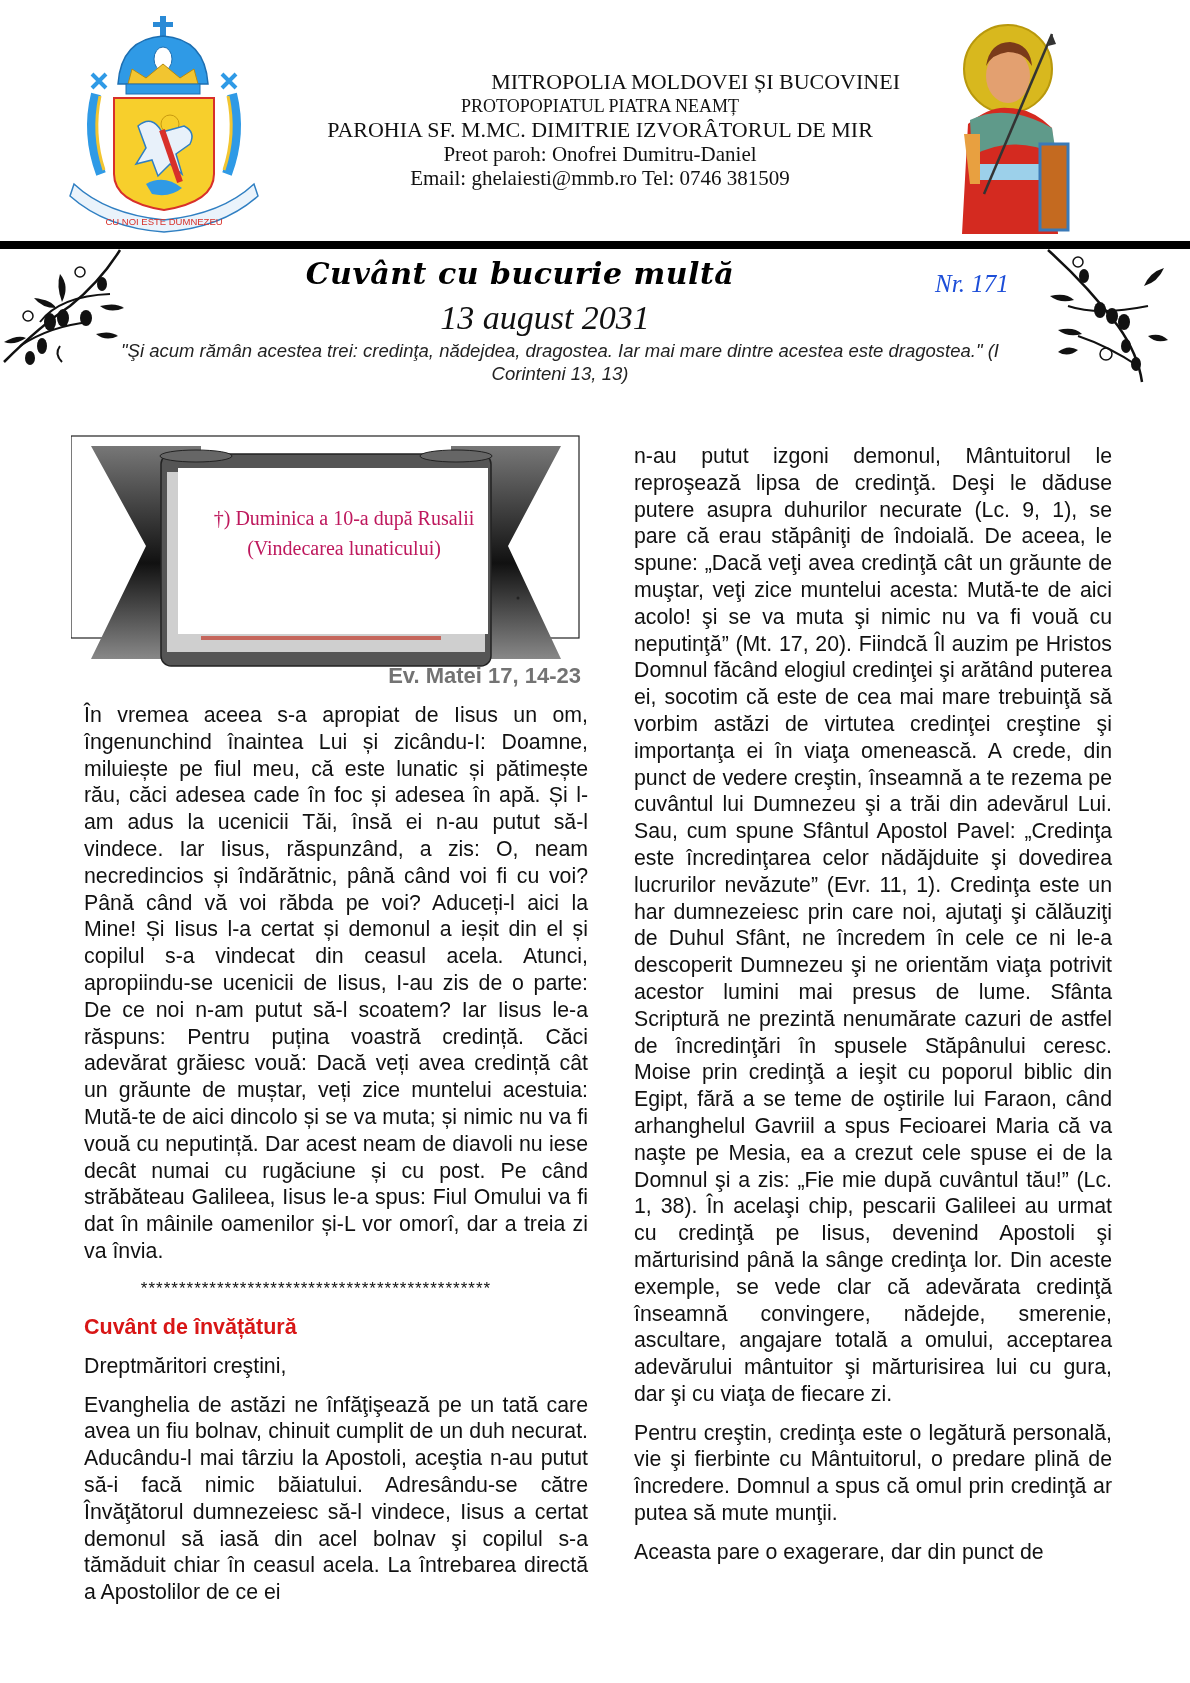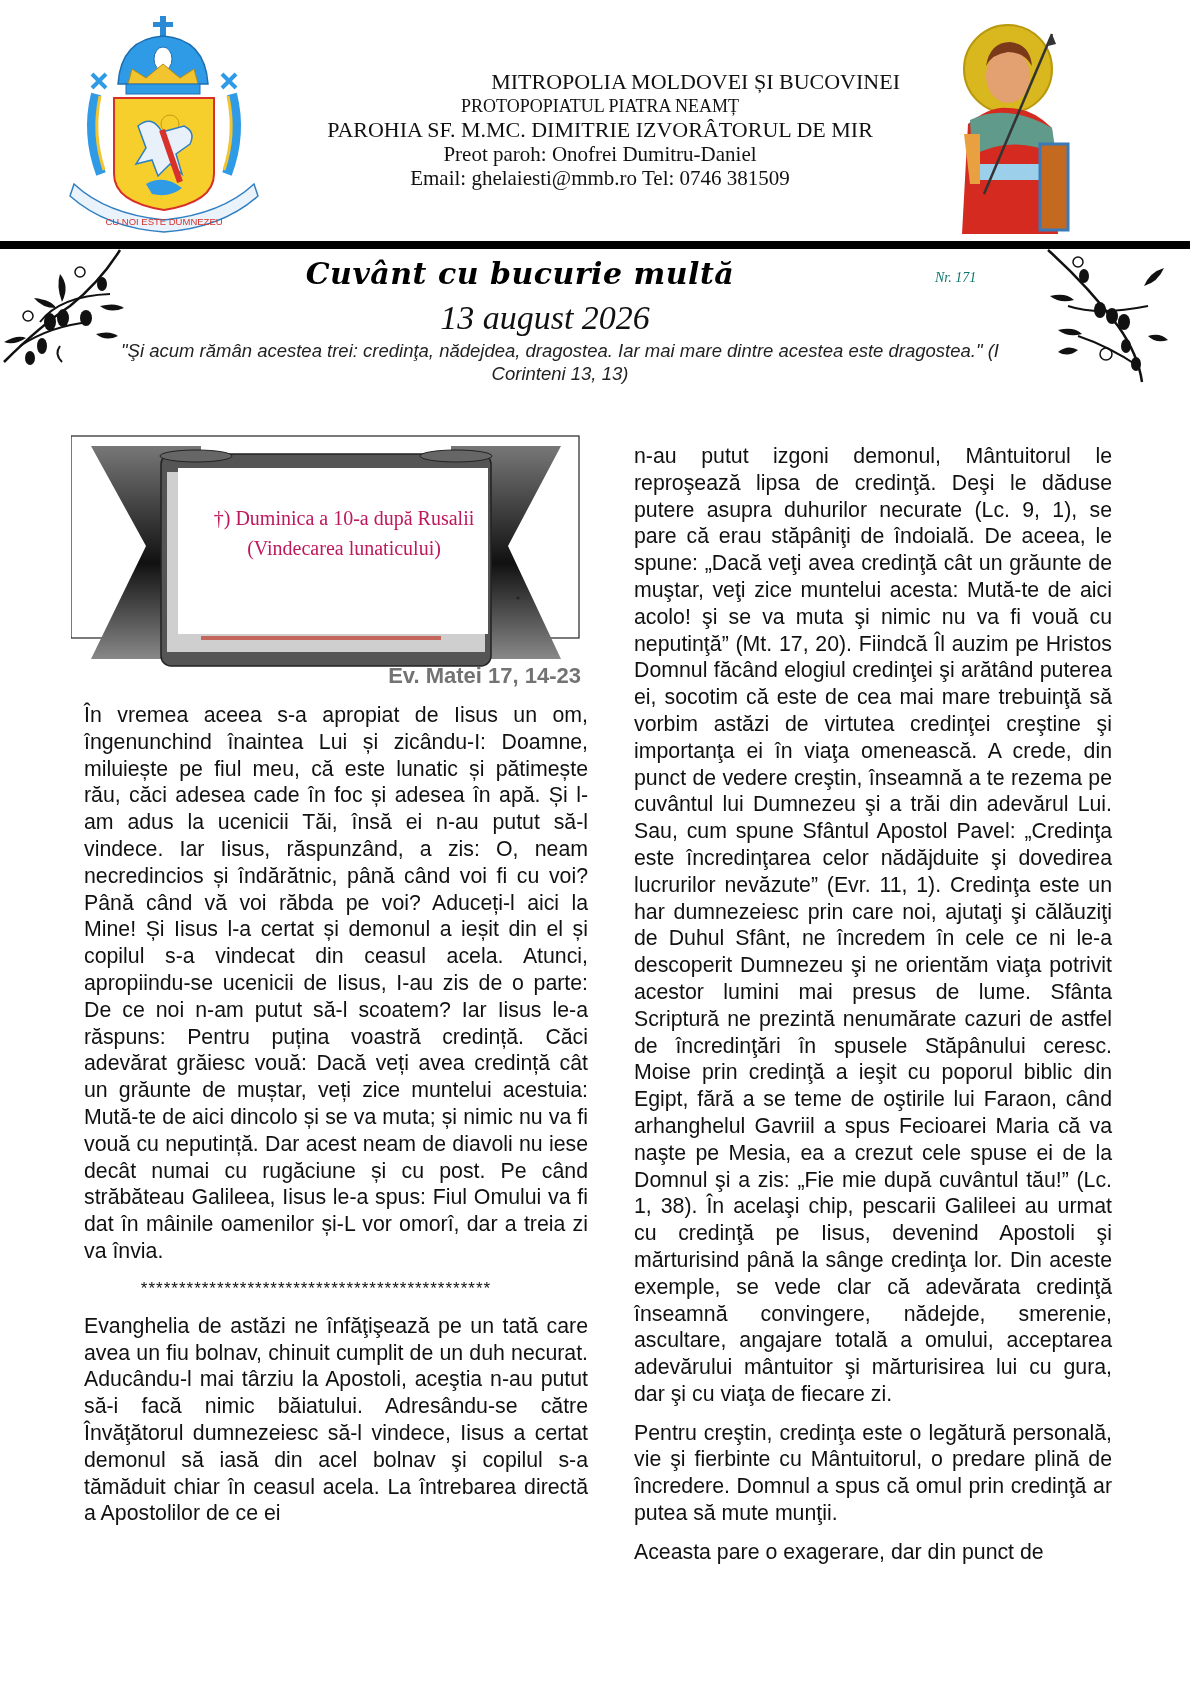--- a/index.html
+++ b/index.html
@@ -16,21 +16,21 @@
   .hdr-l4, .hdr-l5, .hdr-l6, .hdr-l7 { font-size: 21px; }
   .hdr-l7 { text-align: left; padding-left: 67px; }
   .icon-saint { left: 940px; top: 24px; width: 150px; height: 210px; }
 
   .rule { left: 0; top: 241px; width: 1190px; height: 8px; background: #000; }
 
   .olive-left { left: 0; top: 246px; width: 135px; height: 120px; }
   .olive-right { left: 1038px; top: 246px; width: 135px; height: 140px; }
 
   .title { left: 180px; top: 246px; width: 680px; text-align: center; font-family: "DejaVu Serif", serif; font-weight: bold; font-style: italic; font-size: 30px; line-height: 56px; color: #000000; letter-spacing: 0.5px; }
-  .issue { left: 935px; top: 270px; font-family: "Liberation Serif", serif; font-style: italic; font-size: 14px; color: #0f766e; }
+  .issue { left: 935px; top: 270px; font-family: "Liberation Serif", serif; font-style: italic; font-size: 25px; color: #1d4ed8; }
   .date { left: 360px; top: 298px; width: 370px; text-align: center; font-family: "Liberation Serif", serif; font-style: italic; font-size: 34px; line-height: 40px; color: #111; }
   .motto { left: 110px; top: 339px; width: 900px; text-align: center; font-family: "Liberation Sans", sans-serif; font-style: italic; font-size: 18.5px; line-height: 23px; color: #222; }
 
   
   .banner { left: 71px; top: 434px; width: 510px; height: 240px; }
   .banner-text { left: 185px; top: 503px; width: 318px; text-align: center; font-family: Liberation Serif, serif; font-size: 20px; line-height: 30px; color: #be185d; }
   .gospel-ref { left: 71px; top: 662px; width: 510px; text-align: right; font-weight: bold; font-size: 22px; line-height: 28px; color: #737373; }
 
   
   .col { font-family: "Liberation Sans", sans-serif; font-size: 21.3px; line-height: 26.8px; text-align: justify; color: #111; }
@@ -129,21 +129,21 @@
   <path d="M20 84 Q36 80 44 88 Q30 92 20 84 Z" fill="#111"></path>
   <path d="M106 40 Q112 26 126 22 Q120 36 106 40 Z" fill="#111"></path>
   <path d="M110 90 Q122 86 130 94 Q118 98 110 90 Z" fill="#111"></path>
   <path d="M20 106 Q30 98 40 104 Q30 112 20 106 Z" fill="#111"></path>
   <circle cx="40" cy="16" r="5" fill="none" stroke="#111" stroke-width="1.5"></circle>
   <circle cx="68" cy="108" r="6" fill="none" stroke="#111" stroke-width="1.5"></circle>
 </svg>
 
 <div class="abs title">Cuvânt cu bucurie multă</div>
 <div class="abs issue">Nr. 171</div>
-<div class="abs date">13 august 2026</div>
+<div class="abs date">13 august 2031</div>
 <div class="abs motto">"Şi acum rămân acestea trei: credinţa, nădejdea, dragostea. Iar mai mare dintre acestea este dragostea."     (I Corinteni 13, 13)</div>
 
 <svg class="abs banner" viewBox="0 0 510 240">
   <defs>
     <linearGradient id="gL" x1="0" y1="0" x2="0" y2="1">
       <stop offset="0" stop-color="#777"></stop>
       <stop offset="0.55" stop-color="#111"></stop>
       <stop offset="1" stop-color="#888"></stop>
     </linearGradient>
   </defs>
@@ -157,20 +157,22 @@
   <rect x="107" y="34" width="310" height="166" fill="#ffffff"></rect>
   <rect x="130" y="202" width="240" height="4" fill="#c0392b" opacity="0.7"></rect>
   <circle cx="447" cy="164" r="1.5" fill="#222"></circle>
 </svg>
 <div class="abs banner-text">†) Duminica a 10-a după Rusalii (Vindecarea lunaticului)</div>
 <div class="abs gospel-ref">Ev. Matei 17, 14-23</div>
 
 <div class="abs col col-left">
   <p>În vremea aceea s-a apropiat de Iisus un om, îngenunchind înaintea Lui și zicându-I: Doamne, miluiește pe fiul meu, că este lunatic și pătimește rău, căci adesea cade în foc și adesea în apă. Și l-am adus la ucenicii Tăi, însă ei n-au putut să-l vindece. Iar Iisus, răspunzând, a zis: O, neam necredincios și îndărătnic, până când voi fi cu voi? Până când vă voi răbda pe voi? Aduceți-l aici la Mine! Și Iisus l-a certat și demonul a ieșit din el și copilul s-a vindecat din ceasul acela. Atunci, apropiindu-se ucenicii de Iisus, I-au zis de o parte: De ce noi n-am putut să-l scoatem? Iar Iisus le-a răspuns: Pentru puțina voastră credință. Căci adevărat grăiesc vouă: Dacă veți avea credință cât un grăunte de muștar, veți zice muntelui acestuia: Mută-te de aici dincolo și se va muta; și nimic nu va fi vouă cu neputință. Dar acest neam de diavoli nu iese decât numai cu rugăciune și cu post. Pe când străbăteau Galileea, Iisus le-a spus: Fiul Omului va fi dat în mâinile oamenilor și-L vor omorî, dar a treia zi va învia.</p>
   <p class="stars">**********************************************</p>
+  <p class="section-title">Cuvânt de învățătură</p>
+  <p class="last">Dreptmăritori creştini,</p>
   <p>Evanghelia de astăzi ne înfăţişează pe un tată care avea un fiu bolnav, chinuit cumplit de un duh necurat. Aducându-l mai târziu la Apostoli, aceştia n-au putut să-i facă nimic băiatului. Adresându-se către Învăţătorul dumnezeiesc să-l vindece, Iisus a certat demonul să iasă din acel bolnav şi copilul s-a tămăduit chiar în ceasul acela. La întrebarea directă a Apostolilor de ce ei</p>
 </div>
 
 <div class="abs col col-right">
   <p>n-au putut izgoni demonul, Mântuitorul le reproşează lipsa de credinţă. Deşi le dăduse putere asupra duhurilor necurate (Lc. 9, 1), se pare că erau stăpâniţi de îndoială. De aceea, le spune: „Dacă veţi avea credinţă cât un grăunte de muştar, veţi zice muntelui acesta: Mută-te de aici acolo! şi se va muta şi nimic nu va fi vouă cu neputinţă” (Mt. 17, 20). Fiindcă Îl auzim pe Hristos Domnul făcând elogiul credinţei şi arătând puterea ei, socotim că este de cea mai mare trebuinţă să vorbim astăzi de virtutea credinţei creştine şi importanţa ei în viaţa omenească. A crede, din punct de vedere creştin, înseamnă a te rezema pe cuvântul lui Dumnezeu şi a trăi din adevărul Lui. Sau, cum spune Sfântul Apostol Pavel: „Credinţa este încredinţarea celor nădăjduite şi dovedirea lucrurilor nevăzute” (Evr. 11, 1). Credinţa este un har dumnezeiesc prin care noi, ajutaţi şi călăuziţi de Duhul Sfânt, ne încredem în cele ce ni le-a descoperit Dumnezeu şi ne orientăm viaţa potrivit acestor lumini mai presus de lume. Sfânta Scriptură ne prezintă nenumărate cazuri de astfel de încredinţări în spusele Stăpânului ceresc. Moise prin credinţă a ieşit cu poporul biblic din Egipt, fără a se teme de oştirile lui Faraon, când arhanghelul Gavriil a spus Fecioarei Maria că va naşte pe Mesia, ea a crezut cele spuse ei de la Domnul şi a zis: „Fie mie după cuvântul tău!” (Lc. 1, 38). În acelaşi chip, pescarii Galileei au urmat cu credinţă pe Iisus, devenind Apostoli şi mărturisind până la sânge credinţa lor. Din aceste exemple, se vede clar că adevărata credinţă înseamnă convingere, nădejde, smerenie, ascultare, angajare totală a omului, acceptarea adevărului mântuitor şi mărturisirea lui cu gura, dar şi cu viaţa de fiecare zi.</p>
   <p>Pentru creştin, credinţa este o legătură personală, vie şi fierbinte cu Mântuitorul, o predare plină de încredere.  Domnul a spus că omul prin credinţă ar putea să mute munţii.</p>
   <p class="last">Aceasta pare o exagerare, dar din punct de</p>
 </div>
 
 </body></html>

